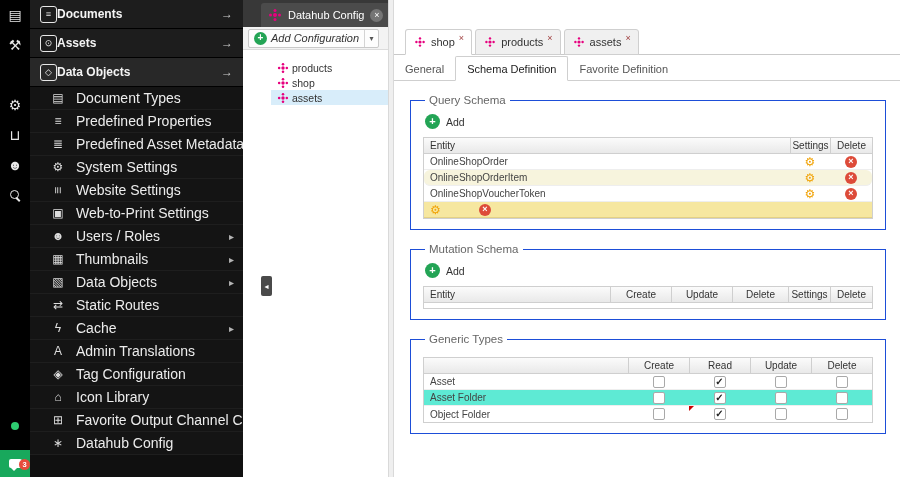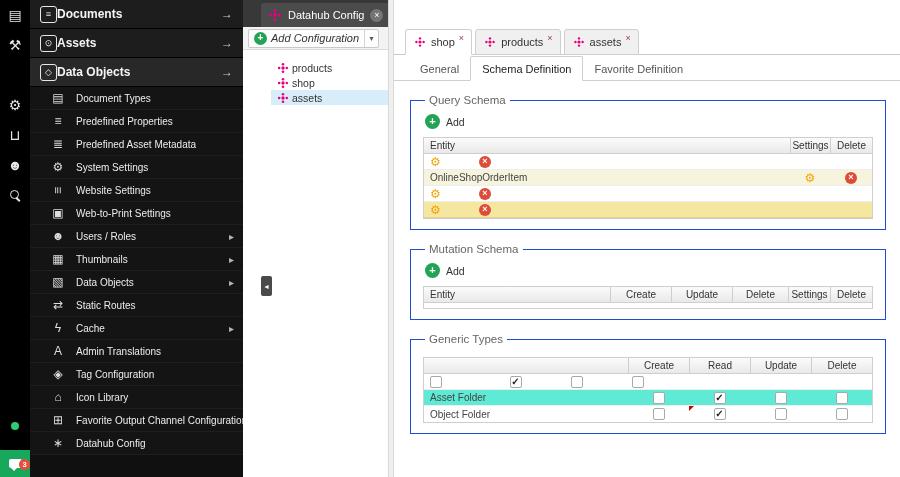--- a/index.html
+++ b/index.html
@@ -22,21 +22,21 @@
   
   #menu { position:absolute; left:30px; top:0; width:213px; height:477px; background:#101010; }
   .m-top { height:29px; display:flex; align-items:center; padding:0 10px; background:#1d1d1d; border-bottom:1px solid #000; cursor:pointer; }
   .m-top.active { background:#282828; }
   .m-top .mt-icon { width:17px; height:17px; border:1.3px solid #e8e8e8; border-radius:3px; display:flex; align-items:center; justify-content:center; color:#e8e8e8; font-size:9px; flex:none; }
   .m-top .mt-label { font-size:12px; font-weight:bold; color:#f4f4f4; }
   .m-top .mt-arrow { margin-left:auto; color:#cfcfcf; font-size:12px; }
   .m-sub { height:23px; display:flex; align-items:center; padding-left:20px; background:#141414; border-bottom:1px solid #1e1e1e; cursor:pointer; }
   .m-sub .ms-icon { width:16px; text-align:center; color:#ddd; font-size:12px; flex:none; }
   .m-sub .ms-icon.rot { transform:rotate(90deg); display:inline-block; }
-  .m-sub .ms-label { margin-left:10px; font-size:10px; color:#ececec; white-space:nowrap; }
+  .m-sub .ms-label { margin-left:10px; font-size:14px; color:#ececec; white-space:nowrap; }
   .m-sub .ms-arrow { margin-left:auto; margin-right:9px; color:#b5b5b5; font-size:10px; }
 
   
   #main-tabbar { position:absolute; left:243px; top:0; width:145px; height:27px; background:#383838; }
   .main-tab { position:absolute; left:18px; top:3px; height:24px; background:#4b4b4b; border-radius:3px 3px 0 0; display:flex; align-items:center; padding:0 7px; cursor:pointer; }
   .main-tab .label { color:#fff; font-size:11px; margin:0 6px; white-space:nowrap; }
   .main-tab .tab-close { width:13px; height:13px; border-radius:50%; background:#757575; color:#fff; font-size:9px; line-height:12px; text-align:center; cursor:pointer; }
 
   
   .hub-icon { width:4px; height:4px; border-radius:50%; background:#e6007e; margin:5px;
@@ -61,21 +61,21 @@
   #splitter { position:absolute; left:388px; top:0; width:6px; height:477px; background:#efefef; border-left:1px solid #d9d9d9; border-right:1px solid #d9d9d9; cursor:col-resize; }
 
   
   #editor { position:absolute; left:394px; top:0; width:506px; height:477px; background:#fff; }
   .etabs { position:absolute; left:0; top:28px; width:100%; height:27px; border-bottom:1px solid #c9c9c9; display:flex; align-items:flex-end; padding-left:11px; }
   .etab { height:26px; display:flex; align-items:center; padding:0 7px; border:1px solid #cfcfcf; border-radius:3px 3px 0 0; margin-right:3px; background:#f0f0f0; position:relative; top:1px; cursor:pointer; }
   .etab.active { background:#fff; border-bottom-color:#fff; }
   .etab .hub-icon { transform:scale(0.8); }
   .etab .e-label { font-size:11px; color:#333; margin:0 4px 0 4px; }
   .etab .e-close { font-size:9px; color:#a04040; align-self:flex-start; margin-top:3px; cursor:pointer; }
-  .subtabs { position:absolute; left:0; top:55px; width:100%; height:26px; border-bottom:1px solid #cfcfcf; display:flex; align-items:flex-end; padding-left:15px; }
+  .subtabs { position:absolute; left:0; top:55px; width:100%; height:26px; border-bottom:1px solid #cfcfcf; display:flex; align-items:flex-end; padding-left:0; }
   .subtab { height:25px; display:flex; align-items:center; padding:0 11px; font-size:11px; color:#555; position:relative; top:1px; cursor:pointer; }
   .subtab.active { background:#fff; border:1px solid #cfcfcf; border-bottom-color:#fff; border-radius:2px 2px 0 0; color:#222; }
 
   .content { position:absolute; left:0; top:81px; width:100%; bottom:0; padding:13px 14px 0 16px; overflow:hidden; }
   fieldset.fs { border:1px solid #1d4ed8; margin-bottom:13px; padding:2px 12px 10px 12px; }
   fieldset.fs legend { font-size:11.5px; color:#666; padding:0 4px; margin-left:2px; }
   .add-row { display:flex; align-items:center; gap:6px; margin:6px 0 8px 2px; cursor:pointer; width:60px; }
   .add-row .plus-circle { width:15px; height:15px; font-size:11px; line-height:14px; }
   .add-row .a-label { font-size:10.5px; color:#333; }
 
@@ -85,21 +85,21 @@
   .gh-cell:first-child { border-left:none; justify-content:flex-start; padding-left:6px; }
   .g-entity { flex:1; }
   .g-40 { width:40px; flex:none; }
   .g-42 { width:42px; flex:none; }
   .g-61 { width:61px; flex:none; }
   .g-56 { width:56px; flex:none; }
   .grow { display:flex; height:16px; align-items:center; border-bottom:1px solid #eeeeee; background:#fff; }
   .grow:last-child { border-bottom:none; }
   .grow .gc { font-size:10px; color:#444; display:flex; align-items:center; justify-content:center; height:100%; position:relative; }
   .grow .gc:first-child { justify-content:flex-start; padding-left:6px; }
-  .grow.alt { background:#f7f4dd; }
+  .grow.alt { background:#f7f4dd;border-radius:6px; }
   .grow.sel-yellow { background:#f6e7a0; border-bottom:1px solid #e4d184; }
   .grow.alt2 { background:#5eead4; }
   .gear { color:#f1a40a; font-size:12px; line-height:12px; cursor:pointer; }
   .del-circle { width:12px; height:12px; border-radius:50%; background:#dd4b39; color:#fff; font-size:9px; line-height:11px; text-align:center; font-weight:bold; cursor:pointer; }
   .empty-body { height:5px; background:#fff; }
 
   .cb { width:12px; height:12px; border:1px solid #a9a9a9; border-radius:2px; background:#fff; font-size:10px; line-height:10px; text-align:center; color:#222; font-weight:bold; cursor:pointer; }
   .dirty { position:absolute; left:0; top:0; width:0; height:0; border-top:5px solid #cc0000; border-right:5px solid transparent; }
   .gt-grid { margin-top:10px; }
 </style>
@@ -307,37 +307,39 @@
         <span class="plus-circle">+</span>
         <span class="a-label">Add</span>
       </div>
       <div class="grid">
         <div class="ghead">
           <div class="gh-cell g-entity">Entity</div>
           <div class="gh-cell g-40">Settings</div>
           <div class="gh-cell g-42">Delete</div>
         </div>
         <div class="grow">
+          <div class="gc g-entity">OnlineShopOrder</div>
           <div class="gc g-40">
               <span class="gear">⚙</span>
             </div>
           <div class="gc g-42">
               <span class="del-circle">×</span>
             </div>
         </div>
         <div class="grow alt">
           <div class="gc g-entity">OnlineShopOrderItem</div>
           <div class="gc g-40">
               <span class="gear">⚙</span>
             </div>
           <div class="gc g-42">
               <span class="del-circle">×</span>
             </div>
         </div>
         <div class="grow">
+          <div class="gc g-entity">OnlineShopVoucherToken</div>
           <div class="gc g-40">
               <span class="gear">⚙</span>
             </div>
           <div class="gc g-42">
               <span class="del-circle">×</span>
             </div>
         </div>
         <div class="grow sel-yellow">
           <div class="gc g-40">
               <span class="gear">⚙</span>
@@ -372,20 +374,21 @@
       <legend>Generic Types</legend>
       <div class="grid gt-grid">
         <div class="ghead">
           <div class="gh-cell g-entity"></div>
           <div class="gh-cell g-61">Create</div>
           <div class="gh-cell g-61">Read</div>
           <div class="gh-cell g-61">Update</div>
           <div class="gh-cell g-61">Delete</div>
         </div>
         <div class="grow">
+          <div class="gc g-entity">Asset</div>
           <div class="gc g-61">
               <span class="cb"></span>
             </div>
           <div class="gc g-61">
               <span class="cb">✓</span>
             </div>
           <div class="gc g-61">
               <span class="cb"></span>
             </div>
           <div class="gc g-61">

